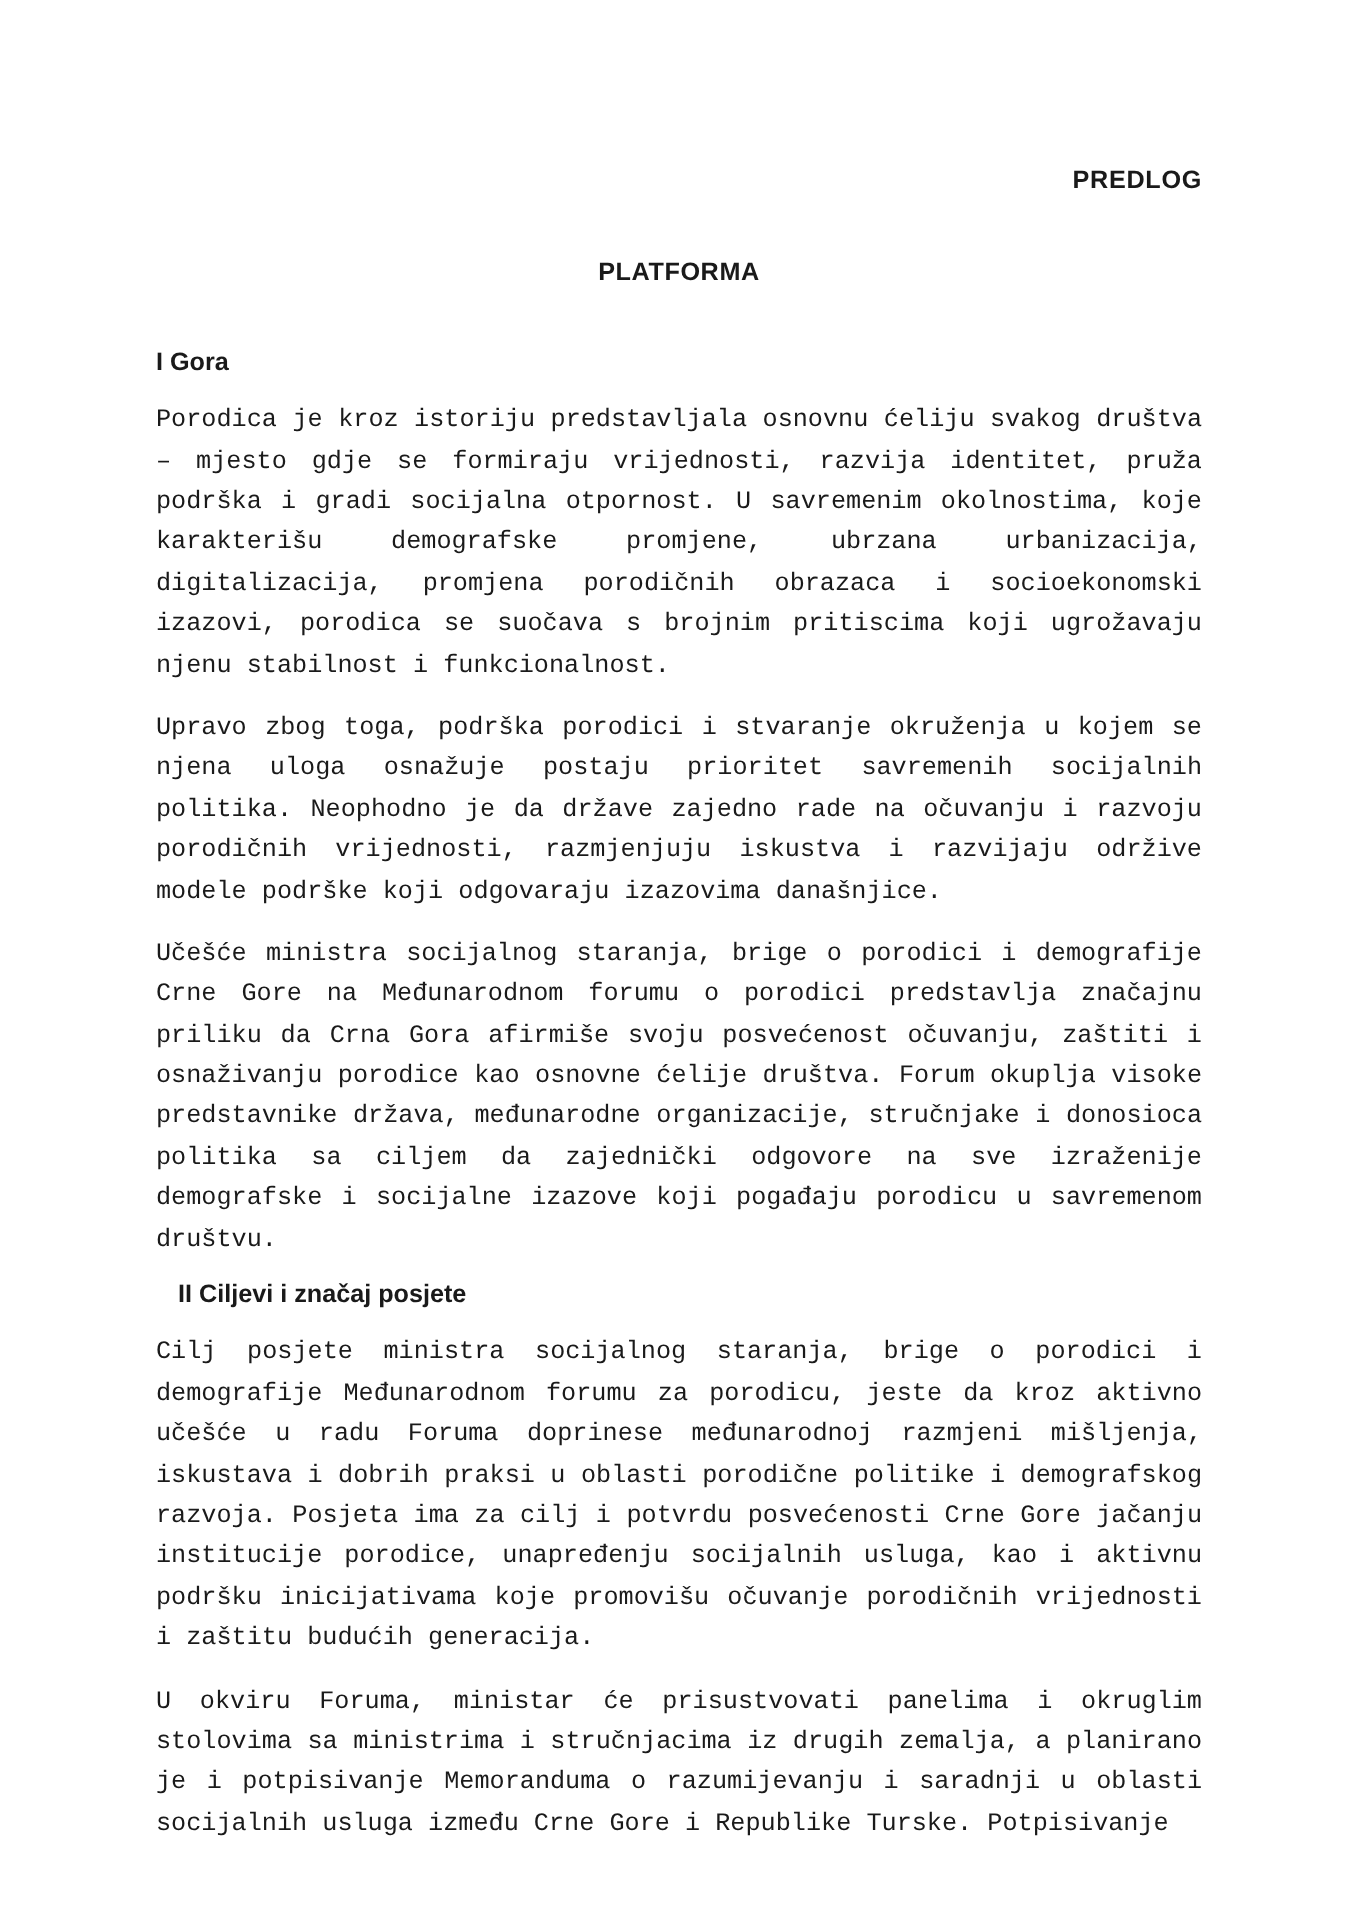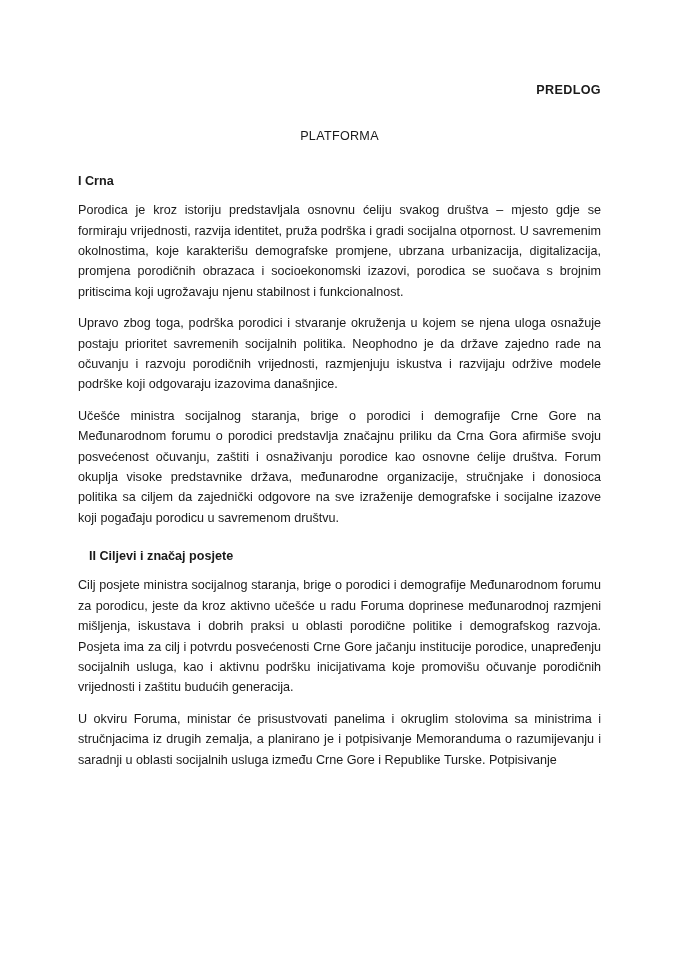--- a/index.html
+++ b/index.html
@@ -43,51 +43,52 @@
     margin-bottom: 0;
     line-height: 1.2;
   }
 
   
   .title-block {
     text-align: center;
     margin-top: 31px;
   }
   .doc-title {
-    font-weight: normal;
+    font-weight: bold;
     font-size: 12.6px;
     letter-spacing: 0.3px;
     line-height: 1.25;
     margin: 0;
   }
   .doc-subtitle {
     font-size: 12.6px;
     line-height: 1.62;
     margin: 12px 0 0 0;
     text-align: center;
   }
 
   
   .section-heading {
     font-weight: bold;
     font-size: 12.6px;
     line-height: 1.3;
     margin: 0;
   }
   .heading-intro { margin-top: 28px; }
-  .heading-goals { margin-top: 20px; padding-left: 11px; }
+  .heading-goals { margin-top: 9px; padding-left: 11px; }
 
   
   p.body-par {
     font-size: 12.6px;
     line-height: 1.62;
     text-align: justify;
     text-justify: inter-word;
     margin: 11px 0 0 0;
     hyphens: none;
+    font-family: Liberation Mono, monospace;
   }
   p.body-par:first-of-type { margin-top: 11px; }
 
   
   ul.topic-list {
     list-style: none;
     margin: 9px 0 0 0;
     padding: 0;
   }
   ul.topic-list li {
@@ -114,21 +115,21 @@
 <div class="page">
   <div class="content">
 
     <div class="doc-header">PREDLOG</div>
 
     <div class="title-block">
       <div class="doc-title">PLATFORMA</div>
     </div>
 
     <div class="section">
-      <div class="section-heading heading-intro">I Crna</div>
+      <div class="section-heading heading-intro">I Gora</div>
 
       <p class="body-par">Porodica je kroz istoriju predstavljala osnovnu ćeliju svakog društva – mjesto gdje se formiraju vrijednosti, razvija identitet, pruža podrška i gradi socijalna otpornost. U savremenim okolnostima, koje karakterišu demografske promjene, ubrzana urbanizacija, digitalizacija, promjena porodičnih obrazaca i socioekonomski izazovi, porodica se suočava s brojnim pritiscima koji ugrožavaju njenu stabilnost i funkcionalnost.</p>
       <p class="body-par">Upravo zbog toga, podrška porodici i stvaranje okruženja u kojem se njena uloga osnažuje postaju prioritet savremenih socijalnih politika. Neophodno je da države zajedno rade na očuvanju i razvoju porodičnih vrijednosti, razmjenjuju iskustva i razvijaju održive modele podrške koji odgovaraju izazovima današnjice.</p>
       <p class="body-par">Učešće ministra socijalnog staranja, brige o porodici i demografije Crne Gore na Međunarodnom forumu o porodici predstavlja značajnu priliku da Crna Gora afirmiše svoju posvećenost očuvanju, zaštiti i osnaživanju porodice kao osnovne ćelije društva. Forum okuplja visoke predstavnike država, međunarodne organizacije, stručnjake i donosioca politika sa ciljem da zajednički odgovore na sve izraženije demografske i socijalne izazove koji pogađaju porodicu u savremenom društvu.</p>
 
     </div>
 
     <div class="section">
       <div class="section-heading heading-goals">II Ciljevi i značaj posjete</div>
 

